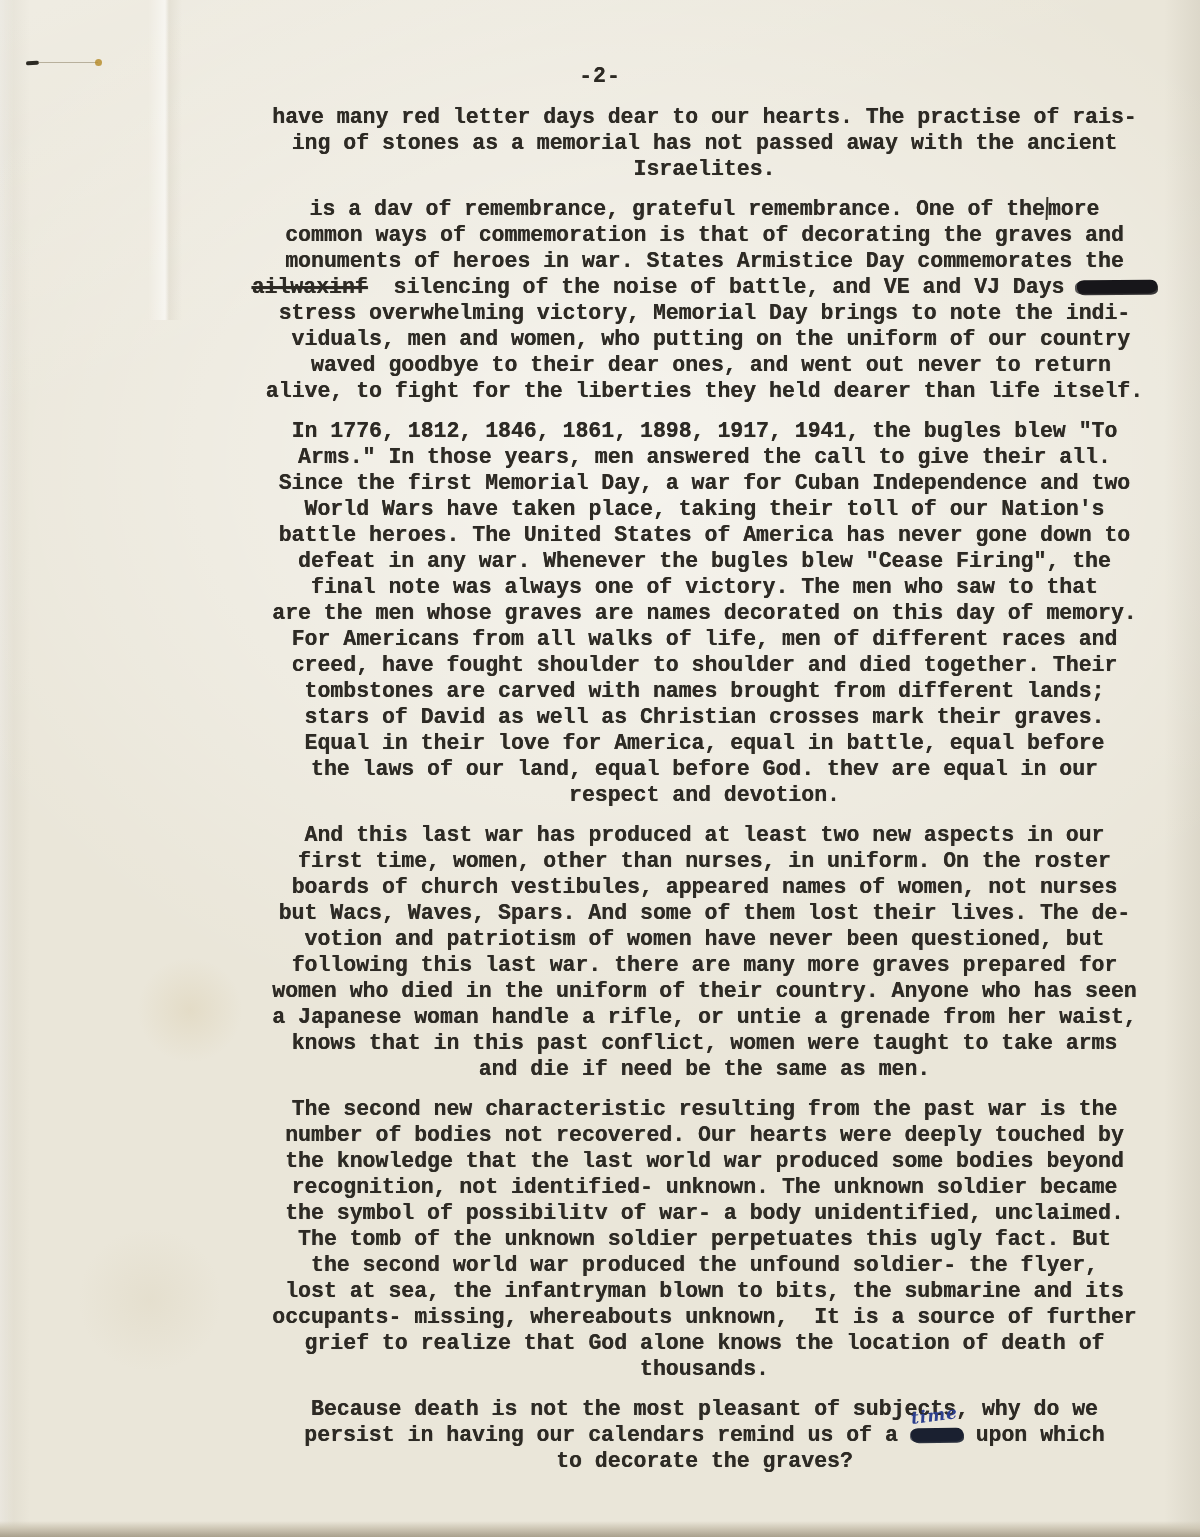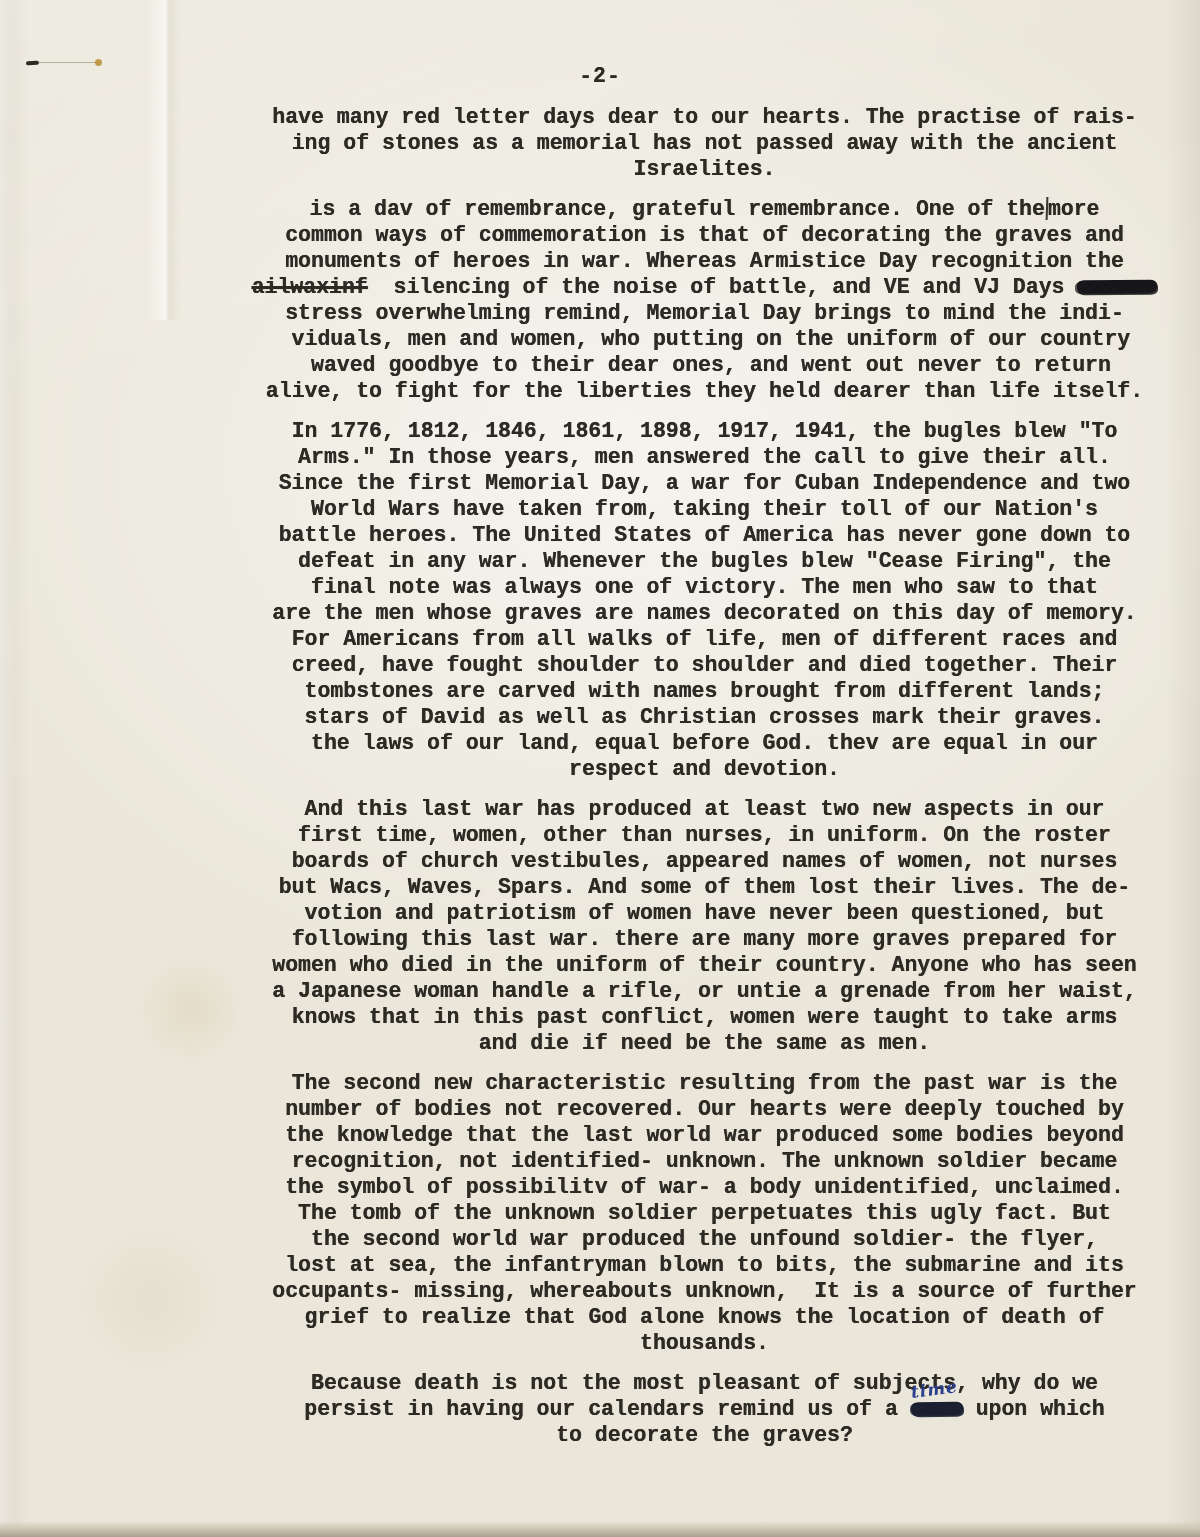--- a/index.html
+++ b/index.html
@@ -79,40 +79,41 @@
 
   <div class="text-block">
       <div class="para">
         <div class="line"><span>have many red letter days dear to our hearts. The practise of rais-</span></div>
         <div class="line"><span>ing of stones as a memorial has not passed away with the ancient</span></div>
         <div class="line"><span>Israelites.</span></div>
       </div>
       <div class="para">
         <div class="line"><span>is a dav of remembrance, grateful remembrance. One of the</span><span class="caret"></span><span>more</span></div>
         <div class="line"><span>common ways of commemoration is that of decorating the graves and</span></div>
-        <div class="line"><span>monuments of heroes in war. Whereas Armistice Day recognition the</span></div>
+        <div class="line"><span>monuments of heroes in war. States Armistice Day commemorates the</span></div>
         <div class="line"><span class="strike">ailwaxinf</span><span>  silencing of the noise of battle, and VE and VJ Days </span><span class="blot" style="width: 80px;"></span></div>
-        <div class="line"><span>stress overwhelming remind, Memorial Day brings to mind the indi-</span></div>
+        <div class="line"><span>stress overwhelming victory, Memorial Day brings to note the indi-</span></div>
         <div class="line"><span> viduals, men and women, who putting on the uniform of our country</span></div>
         <div class="line"><span> waved goodbye to their dear ones, and went out never to return</span></div>
         <div class="line"><span>alive, to fight for the liberties they held dearer than life itself.</span></div>
       </div>
       <div class="para">
         <div class="line"><span>In 1776, 1812, 1846, 1861, 1898, 1917, 1941, the bugles blew "To</span></div>
         <div class="line"><span>Arms." In those years, men answered the call to give their all.</span></div>
         <div class="line"><span>Since the first Memorial Day, a war for Cuban Independence and two</span></div>
-        <div class="line"><span>World Wars have taken from, taking their toll of our Nation's</span></div>
+        <div class="line"><span>World Wars have taken place, taking their toll of our Nation's</span></div>
         <div class="line"><span>battle heroes. The United States of America has never gone down to</span></div>
         <div class="line"><span>defeat in any war. Whenever the bugles blew "Cease Firing", the</span></div>
         <div class="line"><span>final note was always one of victory. The men who saw to that</span></div>
         <div class="line"><span>are the men whose graves are names decorated on this day of memory.</span></div>
         <div class="line"><span>For Americans from all walks of life, men of different races and</span></div>
         <div class="line"><span>creed, have fought shoulder to shoulder and died together. Their</span></div>
         <div class="line"><span>tombstones are carved with names brought from different lands;</span></div>
         <div class="line"><span>stars of David as well as Christian crosses mark their graves.</span></div>
+        <div class="line"><span>Equal in their love for America, equal in battle, equal before</span></div>
         <div class="line"><span>the laws of our land, equal before God. thev are equal in our</span></div>
         <div class="line"><span>respect and devotion.</span></div>
       </div>
       <div class="para">
         <div class="line"><span>And this last war has produced at least two new aspects in our</span></div>
         <div class="line"><span>first time, women, other than nurses, in uniform. On the roster</span></div>
         <div class="line"><span>boards of church vestibules, appeared names of women, not nurses</span></div>
         <div class="line"><span>but Wacs, Waves, Spars. And some of them lost their lives. The de-</span></div>
         <div class="line"><span>votion and patriotism of women have never been questioned, but</span></div>
         <div class="line"><span>following this last war. there are many more graves prepared for</span></div>

